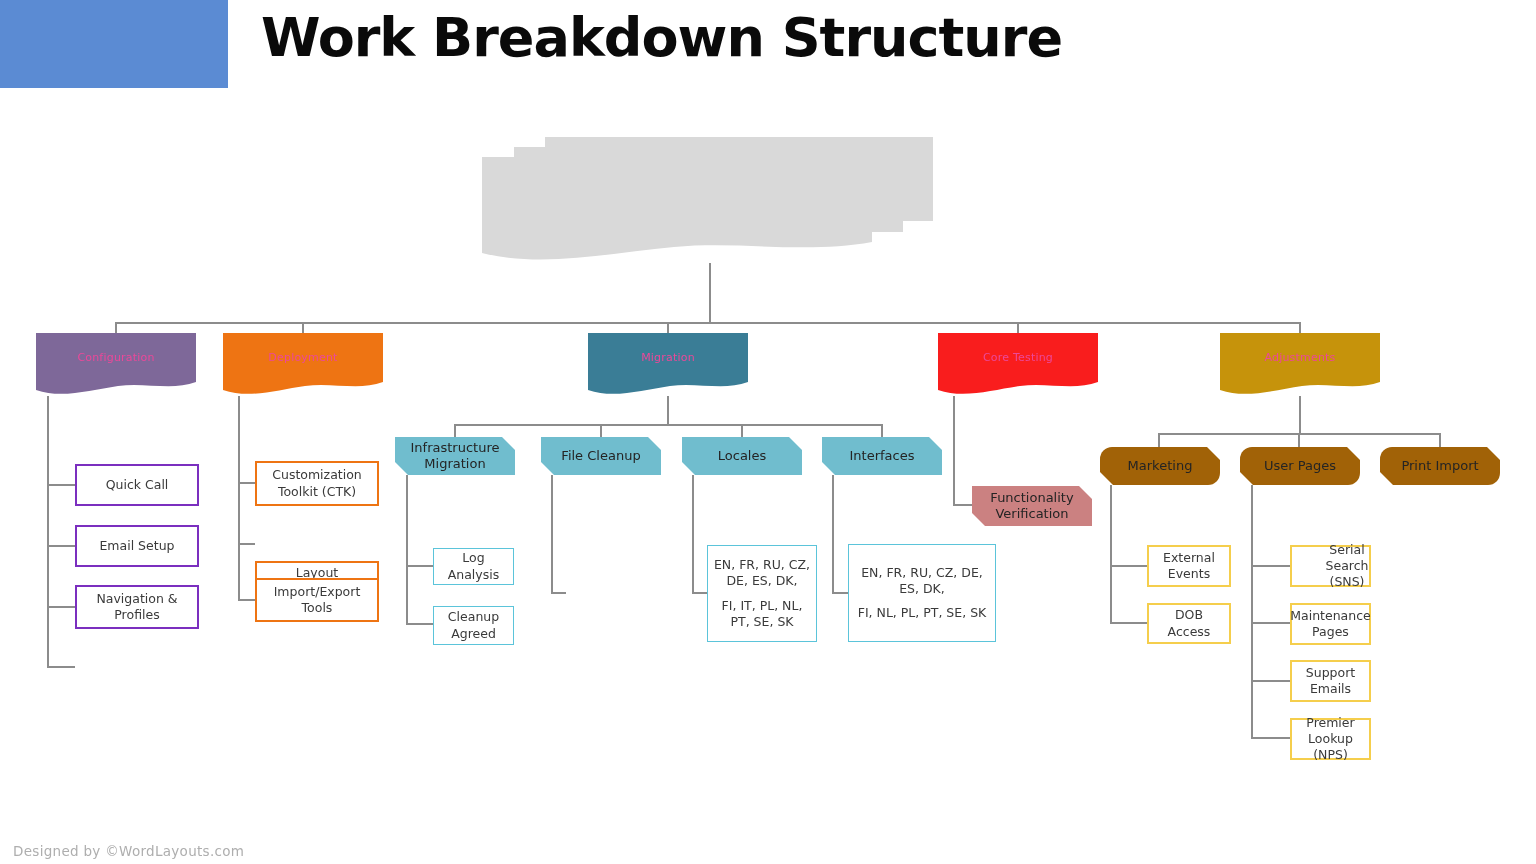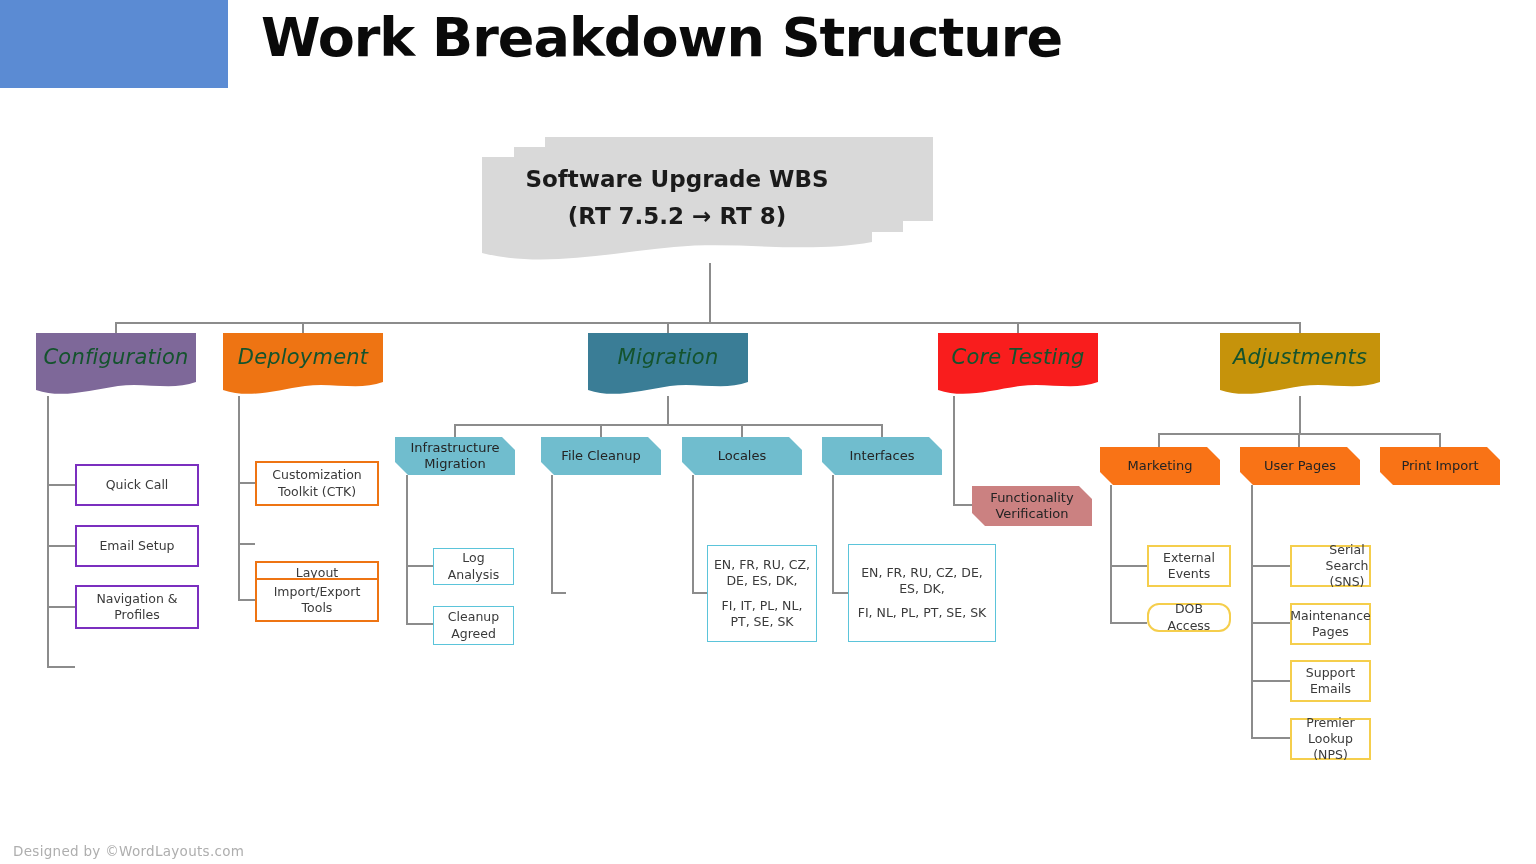--- a/index.html
+++ b/index.html
@@ -26,31 +26,31 @@
     position:absolute; left:482px; top:168px; width:390px; text-align:center;
     color:#1b1b1b; font-weight:800; font-size:23px; line-height:1.0;
   }
   .root-text .l2 { margin-top:14px; }
   
   .flag { position:absolute; width:160px; height:64px; }
   .flag svg { position:absolute; inset:0; width:100%; height:100%; }
   .flag-label {
     position:absolute; left:0; right:0; top:0; bottom:16px;
     display:flex; align-items:center; justify-content:center;
-    color:#14532d; font-size:21px; font-weight:500; letter-spacing:.2px;font-style:italic;
+    color:#ec4899; font-size:11px; font-weight:500; letter-spacing:.2px;
   }
   
   .subhead {
     position:absolute; width:120px; height:38px;
     display:flex; align-items:center; justify-content:center; text-align:center;
     font-size:13px; line-height:1.2; color:#242424; font-weight:500;
     clip-path:polygon(0 0, calc(100% - 13px) 0, 100% 13px, 100% 100%, 13px 100%, 0 calc(100% - 13px));
   }
   .fill-teal { background:#70bdce; }
-  .fill-yellow { background:#f97316; }
+  .fill-yellow { background:#a16207;border-radius:12px; }
   .fill-pink { background:#cb8181; }
   
   .cbox {
     position:absolute; background:#ffffff;
     display:flex; flex-direction:column; align-items:center; justify-content:center;
     text-align:center; font-size:12.5px; color:#3a3a3a; line-height:1.3; padding:2px 3px;
   }
   .b-purple { border:2px solid #7b2fbf; }
   .b-orange { border:2px solid #ee7413; }
   .b-teal   { border:1.5px solid #5bc4da; }
@@ -69,24 +69,20 @@
   <div class="accent-bar"></div>
   <div class="title">Work Breakdown Structure</div>
 
   <div class="root-page" style="left:545px; top:137px; width:388px; height:84px;"></div>
   <div class="root-page" style="left:514px; top:147px; width:389px; height:85px;"></div>
   <div class="root-front">
     <svg viewBox="0 0 390 106" preserveAspectRatio="none">
       <path d="M0 0 H390 V85 C325 97 258 84 192 90 C128 96 60 111 0 96 Z" fill="#d9d9d9"></path>
     </svg>
   </div>
-  <div class="root-text">
-    <div class="l1">Software Upgrade WBS</div>
-    <div class="l2">(RT 7.5.2 → RT 8)</div>
-  </div>
 
   <div class="ln v" style="left:709px; top:263px; height:60px;"></div>
   <div class="ln h" style="left:115px; top:322px; width:1186px;"></div>
   <div class="ln v" style="left:115px;  top:322px; height:12px;"></div>
   <div class="ln v" style="left:302px;  top:322px; height:12px;"></div>
   <div class="ln v" style="left:667px;  top:322px; height:12px;"></div>
   <div class="ln v" style="left:1017px; top:322px; height:12px;"></div>
   <div class="ln v" style="left:1299px; top:322px; height:12px;"></div>
 
   <div class="flag" style="left:36px; top:333px;">
@@ -183,21 +179,21 @@
   <div class="ln v" style="left:1439px; top:433px; height:14px;"></div>
 
   <div class="subhead fill-yellow" style="left:1100px; top:447px;">Marketing</div>
   <div class="subhead fill-yellow" style="left:1240px; top:447px;">User Pages</div>
   <div class="subhead fill-yellow" style="left:1380px; top:447px;">Print Import</div>
 
   <div class="ln v" style="left:1110px; top:485px; height:138px;"></div>
   <div class="ln h" style="left:1110px; top:565px; width:37px;"></div>
   <div class="ln h" style="left:1110px; top:622px; width:37px;"></div>
   <div class="cbox b-yellow" style="left:1147px; top:545px; width:84px; height:42px;">External Events</div>
-  <div class="cbox b-yellow" style="left:1147px; top:603px; width:84px; height:29px;border-radius:12px;">DOB Access</div>
+  <div class="cbox b-yellow" style="left:1147px; top:603px; width:84px; height:41px;">DOB Access</div>
 
   <div class="ln v" style="left:1251px; top:485px; height:254px;"></div>
   <div class="ln h" style="left:1251px; top:565px; width:39px;"></div>
   <div class="ln h" style="left:1251px; top:622px; width:39px;"></div>
   <div class="ln h" style="left:1251px; top:680px; width:39px;"></div>
   <div class="ln h" style="left:1251px; top:737px; width:39px;"></div>
   <div class="cbox b-yellow" style="left:1290px; top:545px; width:81px; height:42px;padding-left:36px;">Serial Search (SNS)</div>
   <div class="cbox b-yellow" style="left:1290px; top:603px; width:81px; height:42px;">Maintenance Pages</div>
   <div class="cbox b-yellow" style="left:1290px; top:660px; width:81px; height:42px;">Support Emails</div>
   <div class="cbox b-yellow" style="left:1290px; top:718px; width:81px; height:42px;">Premier Lookup (NPS)</div>

